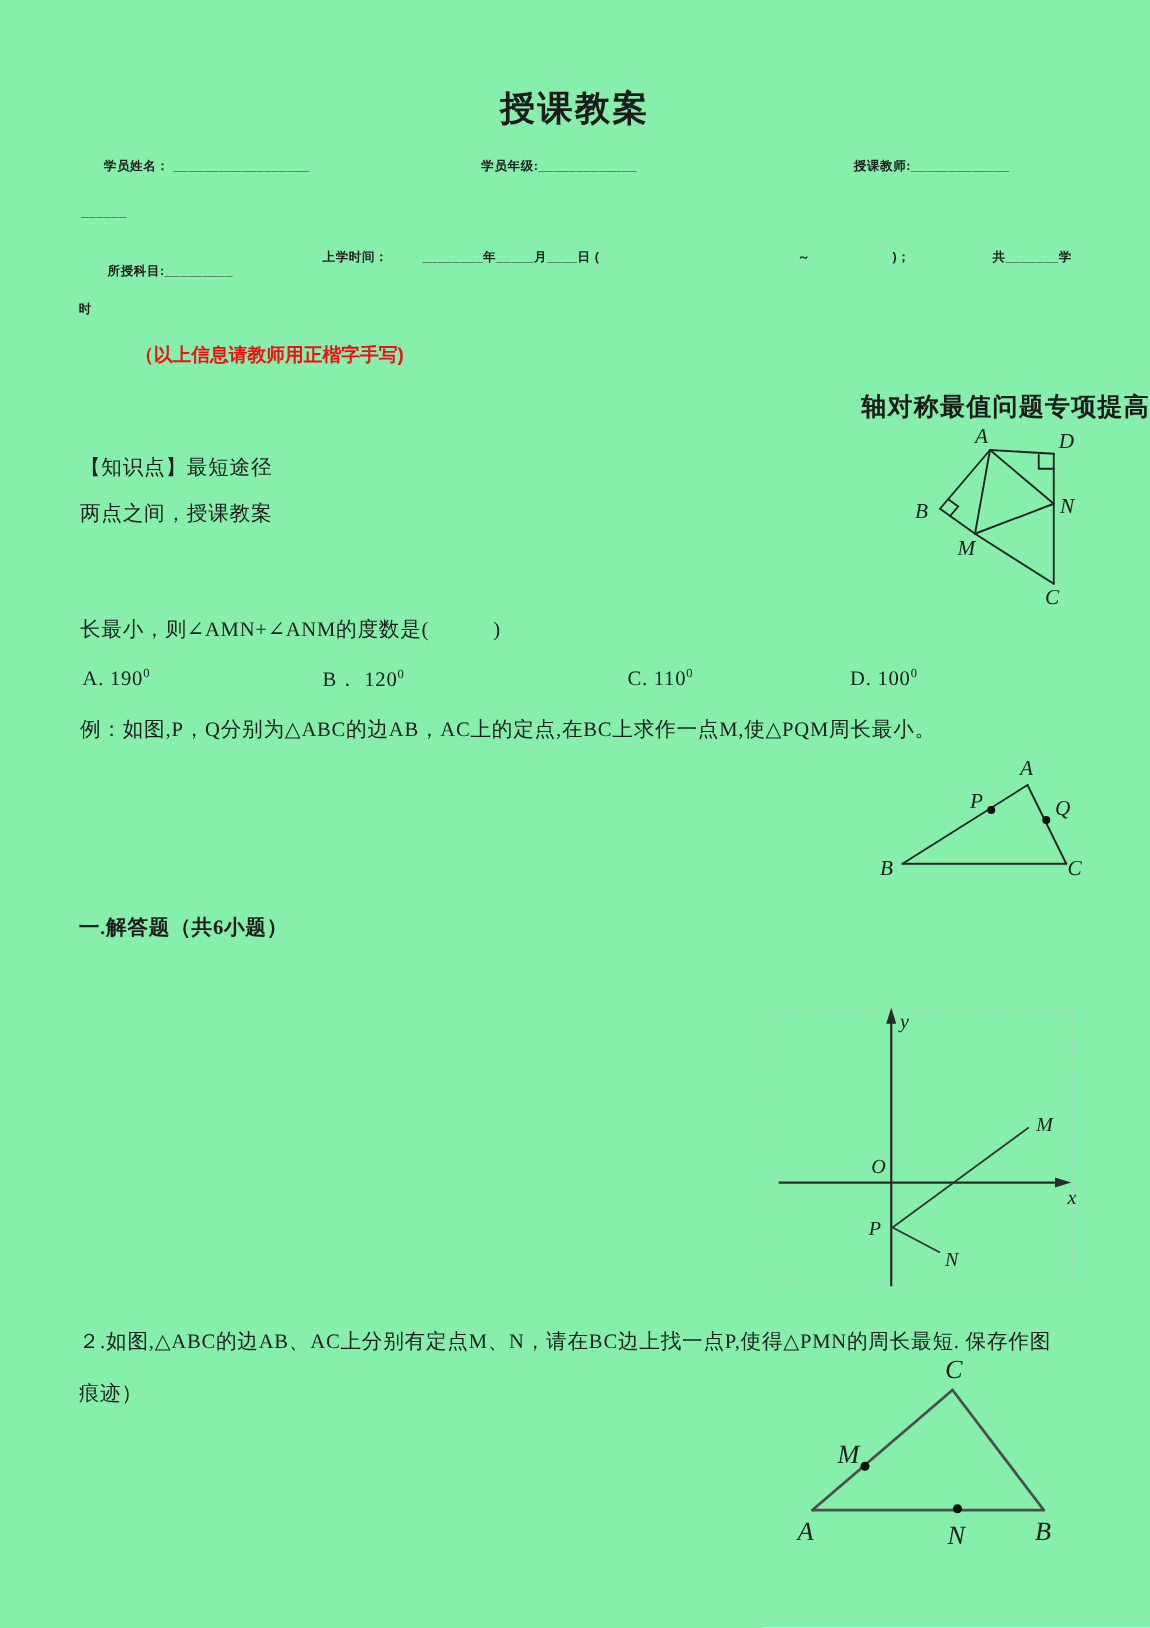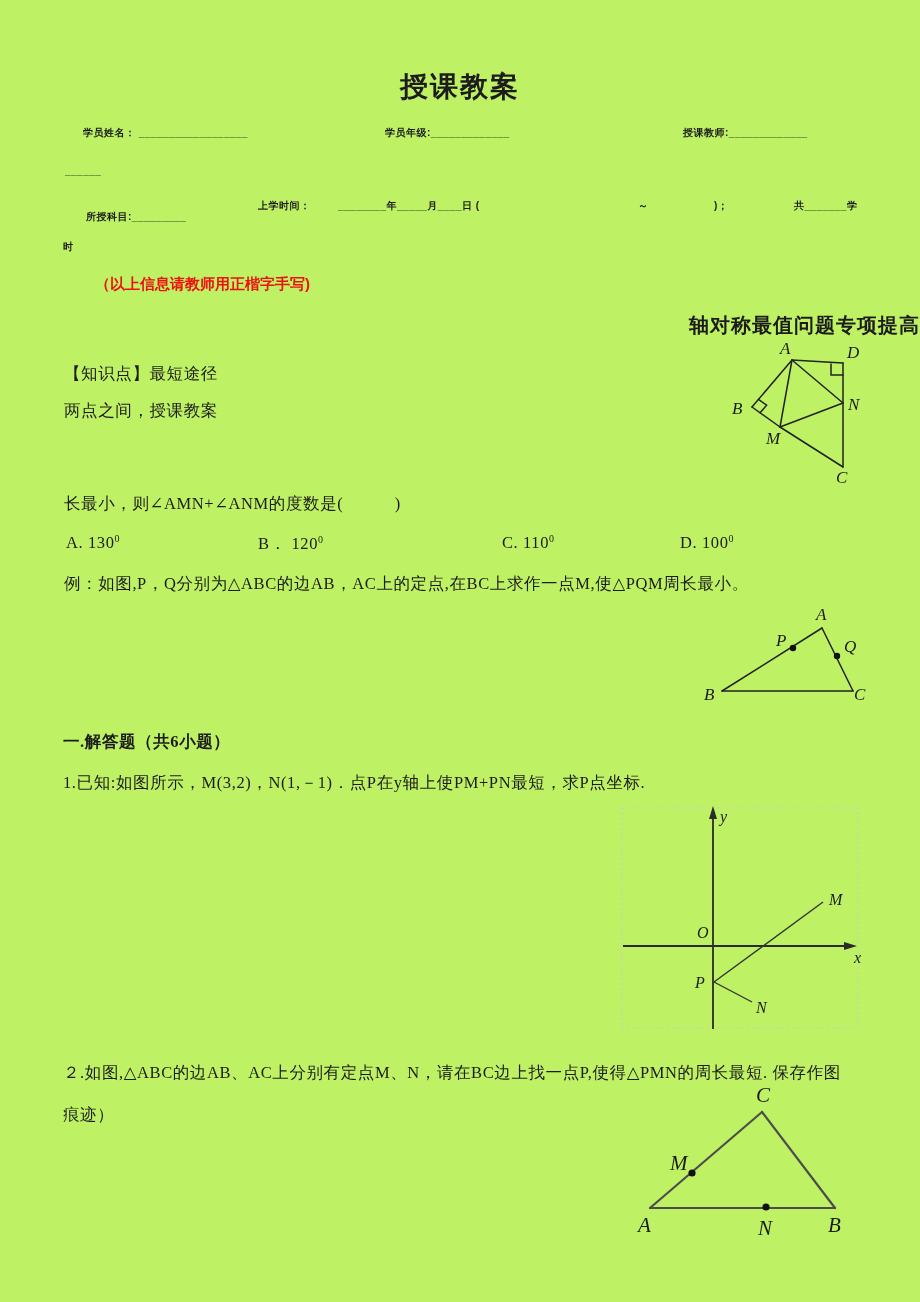--- a/index.html
+++ b/index.html
@@ -1,17 +1,17 @@
 <!DOCTYPE html>
 <html><head>
 <meta charset="utf-8">
 <style>
   html,body{margin:0;padding:0;background:#ffffff;}
   .page{
-    position:relative;width:920px;height:1302px;background:#bef264;
+    position:relative;width:920px;height:1302px;background:#86efac;
     font-family:"Liberation Serif","DejaVu Serif",serif;color:#1c1c1c;overflow:hidden;
   }
   .abs{position:absolute;white-space:nowrap;}
   .doc-title{
     left:0;right:0;top:68px;text-align:center;font-size:28px;font-weight:bold;
     letter-spacing:2px;font-family:"Liberation Serif","DejaVu Serif",serif;
   }
   .form-txt{font-family:"Liberation Sans","DejaVu Sans",sans-serif;font-weight:bold;font-size:10px;letter-spacing:0.5px;}
   .body-txt{font-size:16.5px;letter-spacing:0.6px;}
   .bold{font-weight:bold;}
@@ -43,39 +43,38 @@
   <span class="abs form-txt" style="left:65px;top:165px;">______</span>
 
   <span class="abs form-txt" style="left:86px;top:210px;">所授科目:_________</span>
   <span class="abs form-txt" style="left:258px;top:199px;">上学时间：</span>
   <span class="abs form-txt" style="left:338px;top:199px;">________年_____月____日 (</span>
   <span class="abs form-txt" style="left:638px;top:199px;">～</span>
   <span class="abs form-txt" style="left:714px;top:199px;">)；</span>
   <span class="abs form-txt" style="left:766px;top:199px;margin-left:28px;">共_______学</span>
   <span class="abs form-txt" style="left:63px;top:240px;">时</span>
 
-  <span class="abs red" style="left:95px;top:275px;">（以上信息请教师用正楷字手写)</span>
+  <span class="abs red" style="left:108px;top:275px;">（以上信息请教师用正楷字手写)</span>
 
   <div class="abs section-title">轴对称最值问题专项提高</div>
 
   <span class="abs body-txt" style="left:64px;top:363px;">【知识点】最短途径</span>
   <span class="abs body-txt" style="left:64px;top:400px;">两点之间，授课教案</span>
 
   <span class="abs body-txt" style="left:64px;top:493px;">长最小，则∠AMN+∠ANM的度数是(　　　)</span>
 
-  <span class="abs body-txt" style="left:66px;top:533px;"><span>A. 130</span><sup>0</sup></span>
+  <span class="abs body-txt" style="left:66px;top:533px;"><span>A. 190</span><sup>0</sup></span>
   <span class="abs body-txt" style="left:258px;top:533px;"><span>B． 120</span><sup>0</sup></span>
   <span class="abs body-txt" style="left:502px;top:533px;"><span>C. 110</span><sup>0</sup></span>
   <span class="abs body-txt" style="left:680px;top:533px;text-align:center;"><span>D. 100</span><sup>0</sup></span>
 
   <span class="abs body-txt" style="left:64px;top:573px;">例：如图,P，Q分别为△ABC的边AB，AC上的定点,在BC上求作一点M,使△PQM周长最小。</span>
 
   <span class="abs body-txt bold" style="left:63px;top:731px;">一.解答题（共6小题）</span>
 
-  <span class="abs body-txt" style="left:63px;top:772px;">1.已知:如图所示，M(3,2)，N(1,－1)．点P在y轴上使PM+PN最短，求P点坐标.</span>
 
   <span class="abs body-txt" style="left:63px;top:1062px;">２.如图,△ABC的边AB、AC上分别有定点M、N，请在BC边上找一点P,使得△PMN的周长最短. 保存作图</span>
   <span class="abs body-txt" style="left:63px;top:1104px;">痕迹）</span>
 
   <svg class="fig" style="left:720px;top:330px;" width="160" height="160" viewBox="0 0 160 160">
     <line class="ln" x1="72" y1="30" x2="123" y2="33"></line>
     <line class="ln" x1="123" y1="33" x2="123" y2="137"></line>
     <line class="ln" x1="72" y1="30" x2="32" y2="77"></line>
     <line class="ln" x1="32" y1="77" x2="60" y2="97"></line>
     <line class="ln" x1="60" y1="97" x2="123" y2="137"></line>

